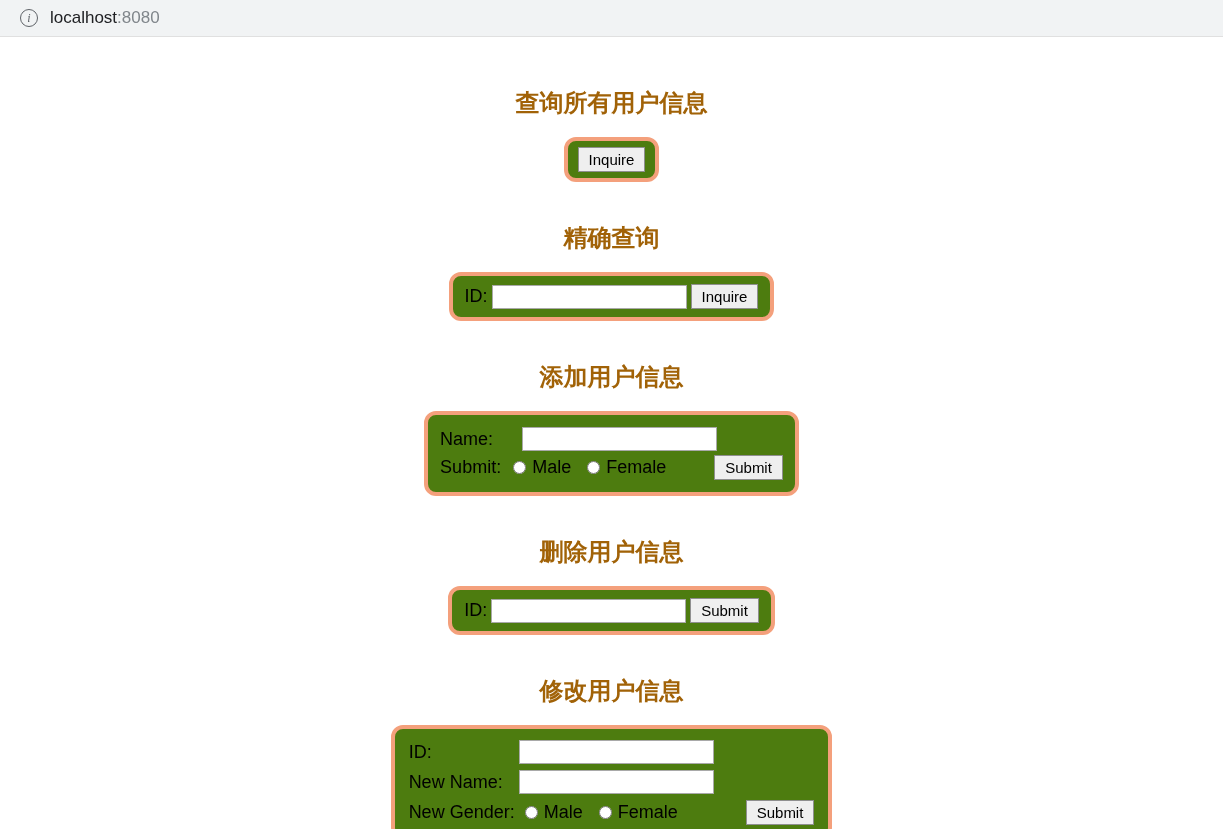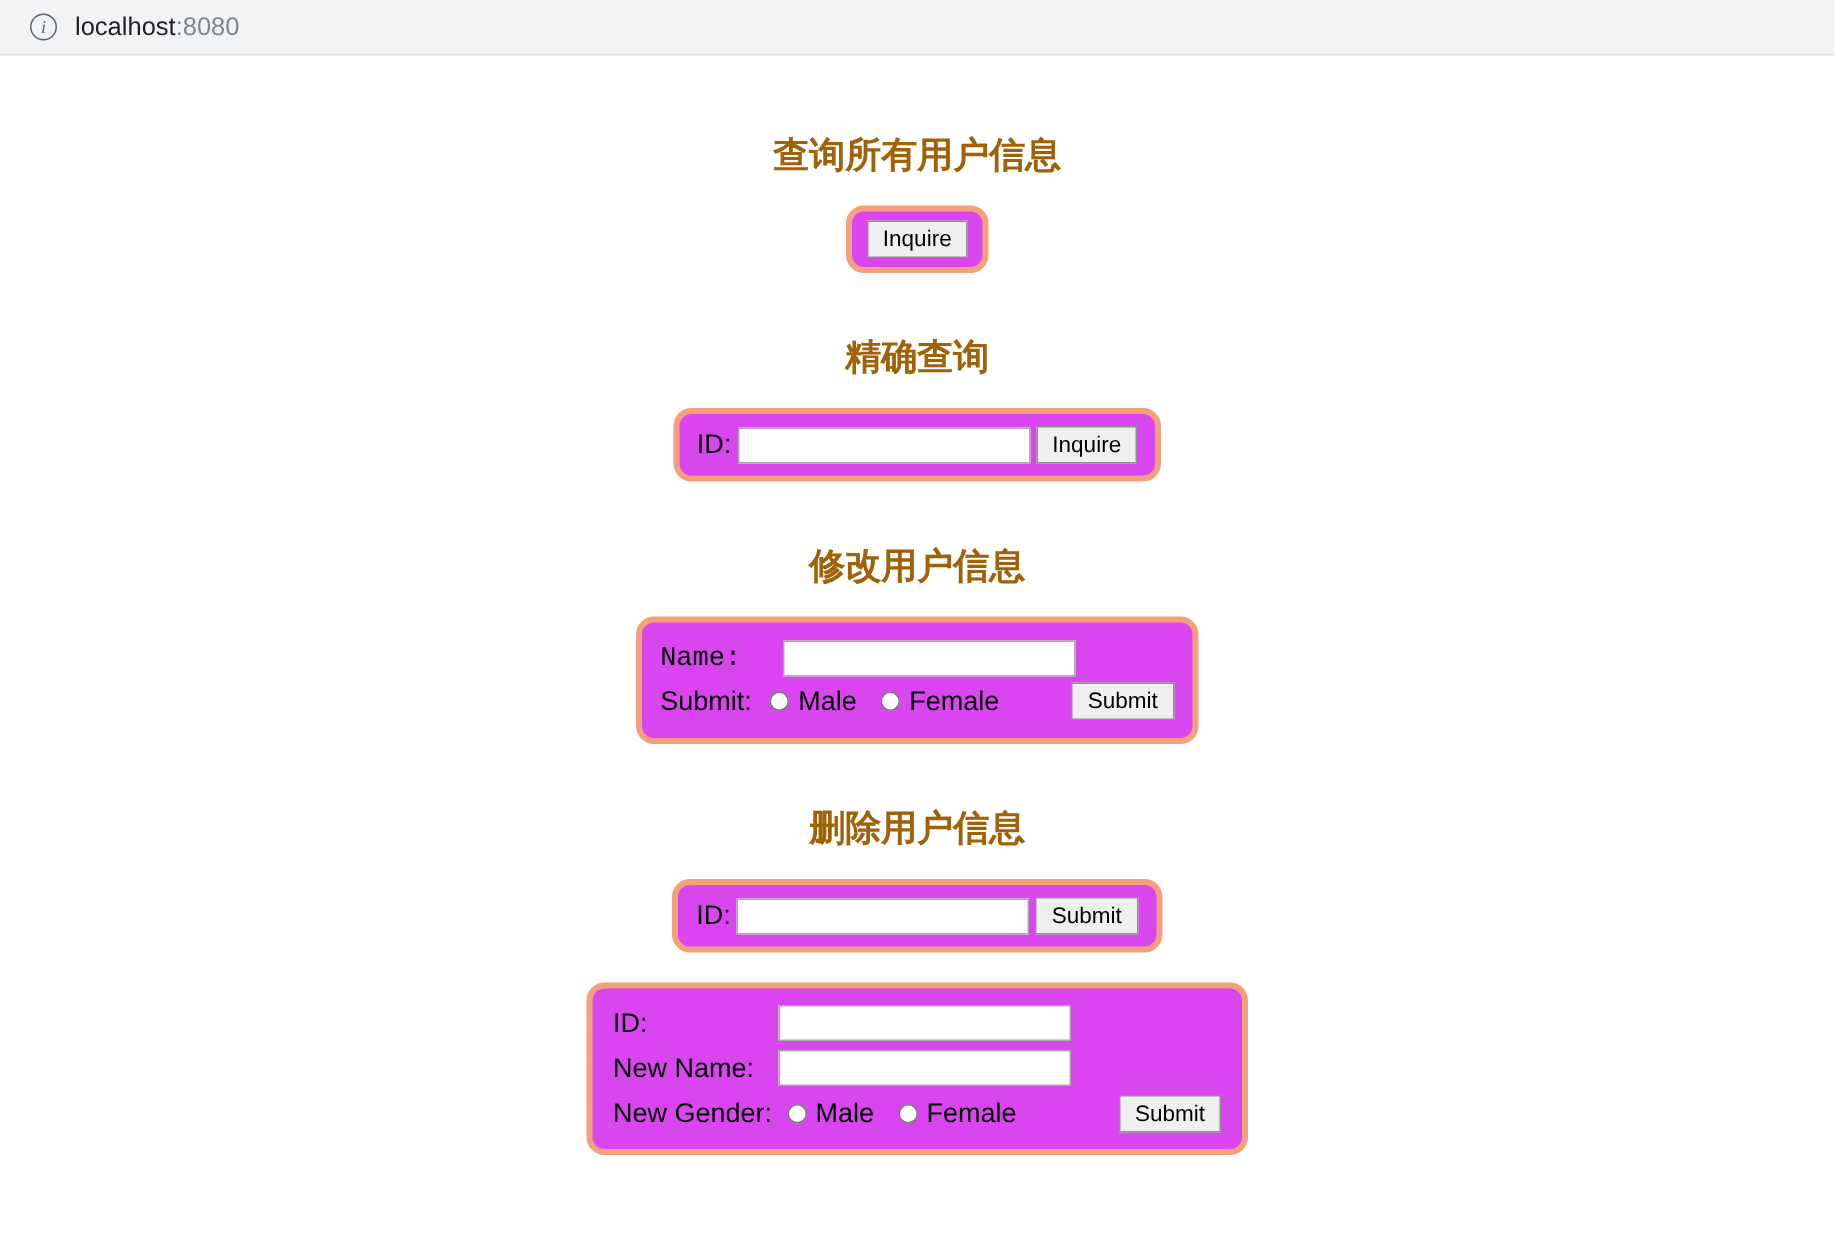--- a/index.html
+++ b/index.html
@@ -48,21 +48,21 @@
       align-items: center;
     }
     h2 {
       color: #a16207;
       font-size: 24px;
       font-weight: bold;
       margin: 20px 0 18px 0;
       text-align: center;
     }
     .form-box {
-      background: #d946ef;
+      background: #4d7c0f;
       border: 4px solid #f4a07c;
       border-radius: 12px;
       padding: 8px 12px;
       margin-bottom: 20px;
       display: inline-block;
     }
     .form-box.single {
       padding: 6px 10px;
     }
     .form-row {
@@ -142,24 +142,24 @@
 
   <h2>精确查询</h2>
   <div class="form-box">
     <div class="form-row-inline">
       <label>ID:</label>
       <input type="text" style="">
       <button>Inquire</button>
     </div>
   </div>
 
-  <h2>修改用户信息</h2>
+  <h2>添加用户信息</h2>
   <div class="form-box" style="min-width:370px;">
     <div class="form-row">
-      <label style="width:76px;font-family:Liberation Mono, monospace;">Name:</label>
+      <label style="width:76px;">Name:</label>
       <input type="text" style="">
     </div>
     <div class="form-row">
       <label>Submit:</label>
       <span class="radio-group">
         <input type="radio" name="add-gender" style="">
         <label>Male</label>
         <input type="radio" name="add-gender" style="">
         <label>Female</label>
       </span>
@@ -171,20 +171,21 @@
 
   <h2>删除用户信息</h2>
   <div class="form-box">
     <div class="form-row-inline">
       <label>ID:</label>
       <input type="text" style="">
       <button>Submit</button>
     </div>
   </div>
 
+  <h2>修改用户信息</h2>
   <div class="form-box" style="min-width:410px;">
     <table>
       <tbody>
           <tr>
         <td><label>ID:</label></td>
         <td><input type="text" style=""></td>
         <td></td>
       </tr>
       <tr>
         <td><label>New Name:</label></td>

